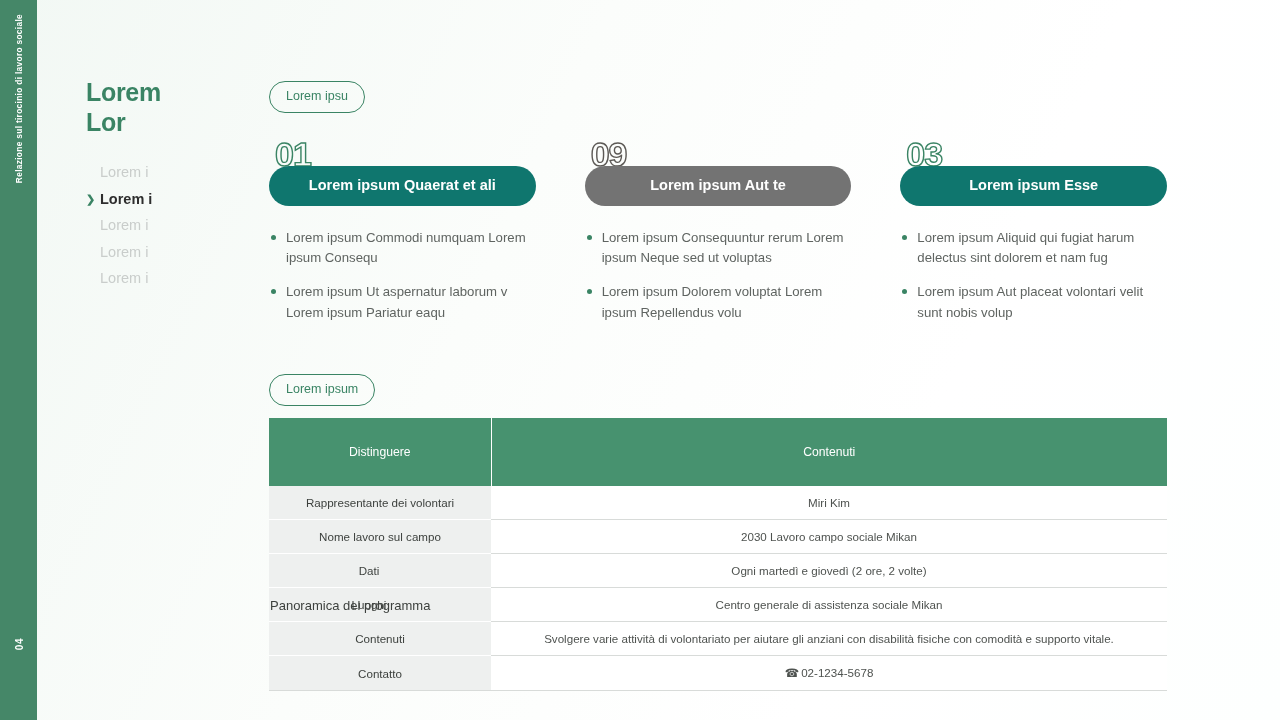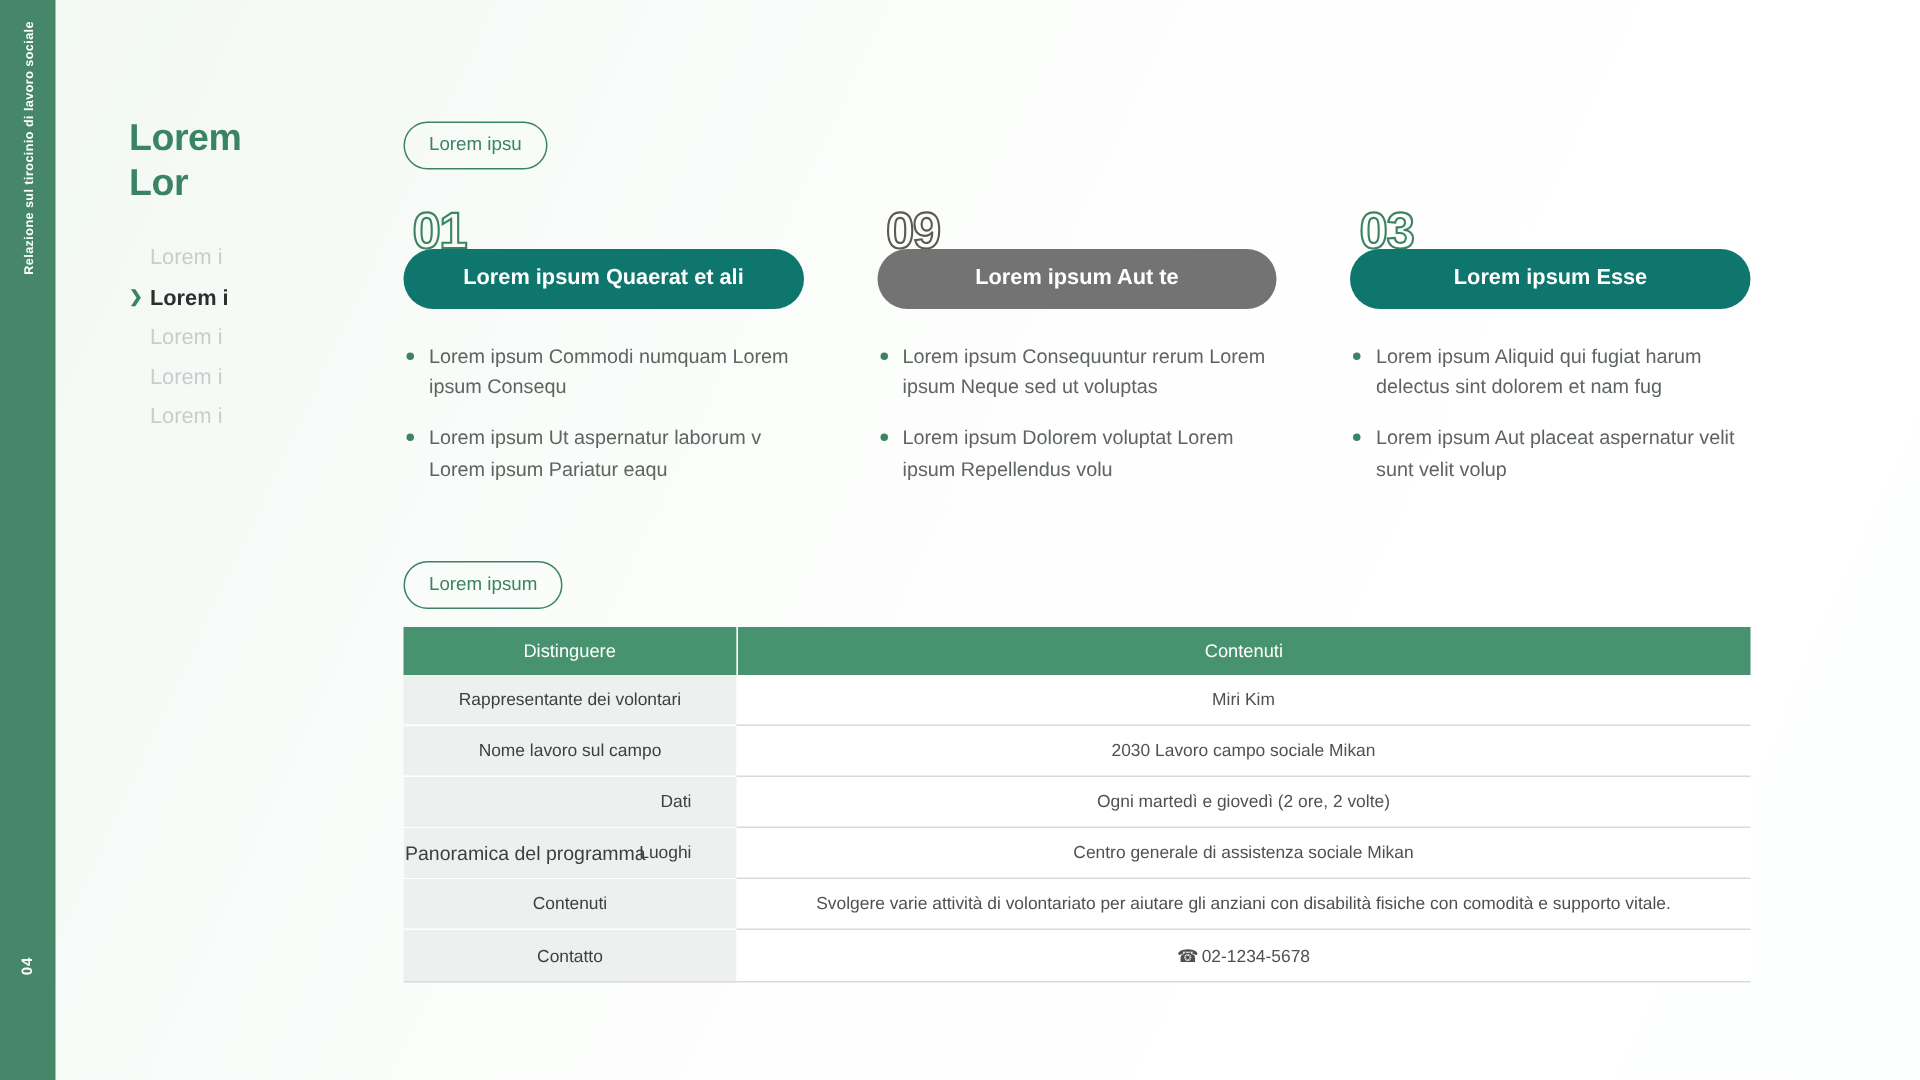--- a/index.html
+++ b/index.html
@@ -174,42 +174,42 @@
     width: 898px;
     border-collapse: collapse;
     table-layout: fixed;
   }
   .tbl th {
     background: #47926f;
     color: #ffffff;
     font-size: 12.2px;
     font-weight: normal;
     text-align: center;
-    padding: 9px 6px;
+    padding: 27px 6px;
     border-right: 1.5px solid #ffffff;
   }
   .tbl th:last-child { border-right: none; }
   .tbl td {
     font-size: 11.6px;
     color: #4e524f;
     text-align: center;
     padding: 10px 8px;
     border-bottom: 1px solid #d8dbd9;
     height: 32px;
   }
   .tbl td.key {
     background: #eef0ef;
     border-bottom: 1px solid #ffffff;
     color: #3c403d;
   }
   .tbl td.val { background: #ffffff; }
   .tbl tr:last-child td { border-bottom: 1px solid #d8dbd9; }
 
   .key-split { position: relative; }
-  .key-split .sub { display: block; text-align: right; padding-right: 22px; }
+  .key-split .sub { display: block; padding-right: 22px; }
   .span-label {
     position: absolute;
     left: 1px;
     top: 50%;
     transform: translateY(-50%);
     font-size: 13px;
     color: #3c403d;
     white-space: nowrap;
     z-index: 3;
   }
@@ -268,21 +268,21 @@
       <li>Lorem ipsum Consequuntur rerum Lorem ipsum Neque sed ut voluptas</li>
       <li>Lorem ipsum Dolorem voluptat Lorem ipsum Repellendus volu</li>
     </ul>
   </div>
 
   <div class="col">
     <div class="col-num">03</div>
     <div class="col-pill">Lorem ipsum Esse</div>
     <ul class="col-list">
       <li>Lorem ipsum Aliquid qui fugiat harum delectus sint dolorem et nam fug</li>
-      <li>Lorem ipsum Aut placeat aspernatur velit sunt velit volup</li>
+      <li>Lorem ipsum Aut placeat volontari velit sunt nobis volup</li>
     </ul>
   </div>
 
 </div>
 
 <div class="badge badge-2">Lorem ipsum</div>
 
 <table class="tbl">
   <colgroup>
     <col style="width:222px">

